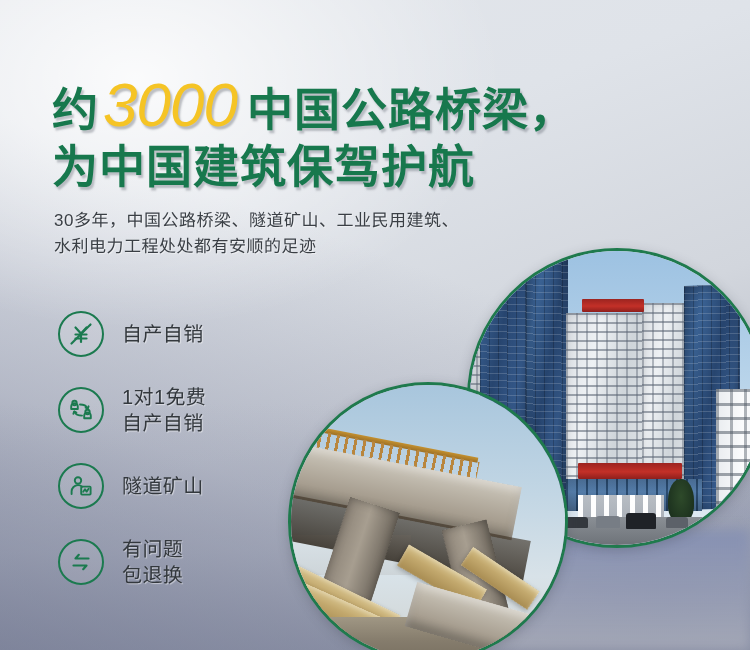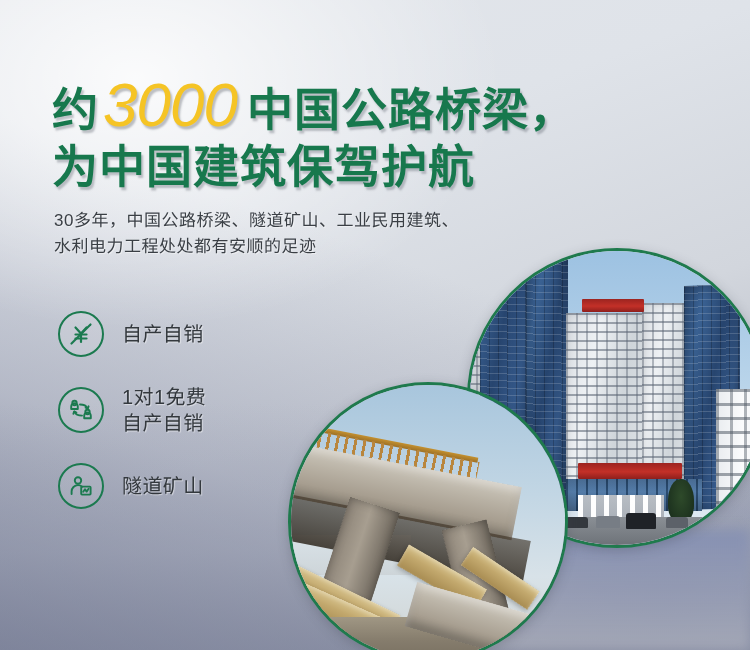--- a/index.html
+++ b/index.html
@@ -350,20 +350,34 @@
             <rect x="15.2" y="15.6" width="9.4" height="8" rx="0.8"></rect>
             <path d="M17.2 20.8 L19 18.3 L20.6 20.6 L22.6 17.7"></path>
           </g>
         </svg>
       </span>
       <span class="ftext">
         <span>隧道矿山</span><br>
       </span>
     </div>
 
+    <div class="feature">
+      <span class="ficon">
+        <svg width="30" height="30" viewBox="0 0 30 30">
+          <g fill="none" stroke="#1b7a4f" stroke-width="2.2" stroke-linecap="round" stroke-linejoin="round">
+            <path d="M22.5 11.5 H9.5 L12.8 7.8"></path>
+            <path d="M7.5 18.5 H20.5 L17.2 22.2"></path>
+          </g>
+        </svg>
+      </span>
+      <span class="ftext">
+        <span>有问题</span><br>
+        <span>包退换</span>
+      </span>
+    </div>
 
   </div>
 
   <div class="photo photo-building">
     <div class="scene">
       <div class="bsky"></div>
 
       <div class="tower" style="left:-8px; top:-4px; width:70px; height:250px; transform:skewY(3deg);"></div>
       <div class="slab" style="left:-34px; top:24px; width:44px; height:230px;"></div>
       <div class="tower" style="left:56px; top:6px; width:42px; height:250px; transform:skewY(2deg);"></div>

